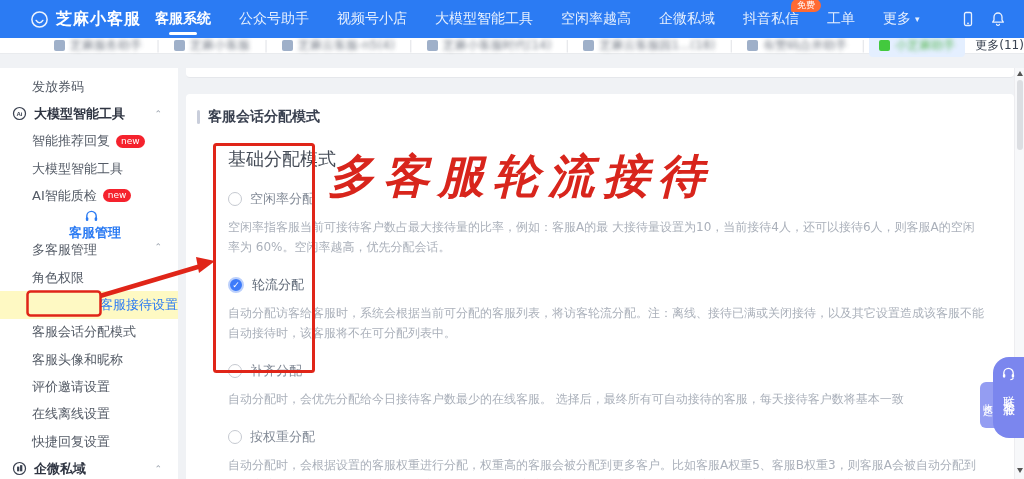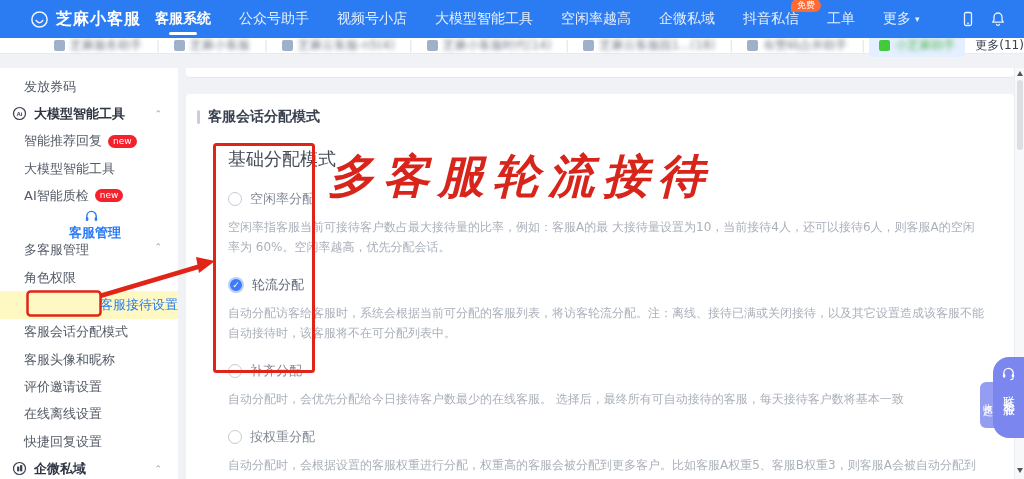--- a/index.html
+++ b/index.html
@@ -26,21 +26,21 @@
   .tab-ico { width:11px; height:11px; border-radius:2px; background:#9fb0c9; flex:none; }
   .tab-label { font-size:12px; color:#5d6572; }
   .tab.selected { background:#e4efff; }
   .tab.selected .tab-ico { background:#43c93e; }
   .tab.selected .tab-label { color:#43b03a; }
   .tab-sep { color:#e2e4e8; font-size:12px; margin:0 4px; }
   .tab-more { font-size:12px; color:#394251; margin-left:10px; cursor:pointer; white-space:nowrap; }
 
   
   .sidebar { position:absolute; left:0; top:68px; width:178px; bottom:0; background:#fff; padding-top:5px; z-index:5; }
-  .side-row { height:27.3px; display:flex; align-items:center; padding-left:24px; font-size:13px; color:#545b66; cursor:pointer; white-space:nowrap; }
+  .side-row { height:27.3px; display:flex; align-items:center; padding-left:32px; font-size:13px; color:#545b66; cursor:pointer; white-space:nowrap; }
   .side-row.section { padding-left:12px; color:#2f3542; font-weight:bold; }
   .side-row.section .sec-caret { margin-left:auto; margin-right:16px; color:#9aa2ad; font-size:9px; font-weight:normal; }
   .side-row.section.blue { color:#2b7bf3;flex-direction:column; }
   .side-row.active { background:#fef9c3; color:#2b7bf3;justify-content:flex-end; }
   .sec-ico { width:15px; height:15px; margin-right:7px; flex:none; display:inline-flex; align-items:center; justify-content:center; }
   .new-badge { background:#f5222d; color:#fff; font-size:9px; line-height:13px; padding:0 5px; border-radius:8px; margin-left:6px; font-weight:normal; }
 
   
   .main { position:absolute; left:186px; top:68px; right:10px; bottom:0; }
   .prev-card-edge { height:10px; background:#fff; border-bottom:1px solid #e5e7eb; border-radius:0 0 4px 4px; }

